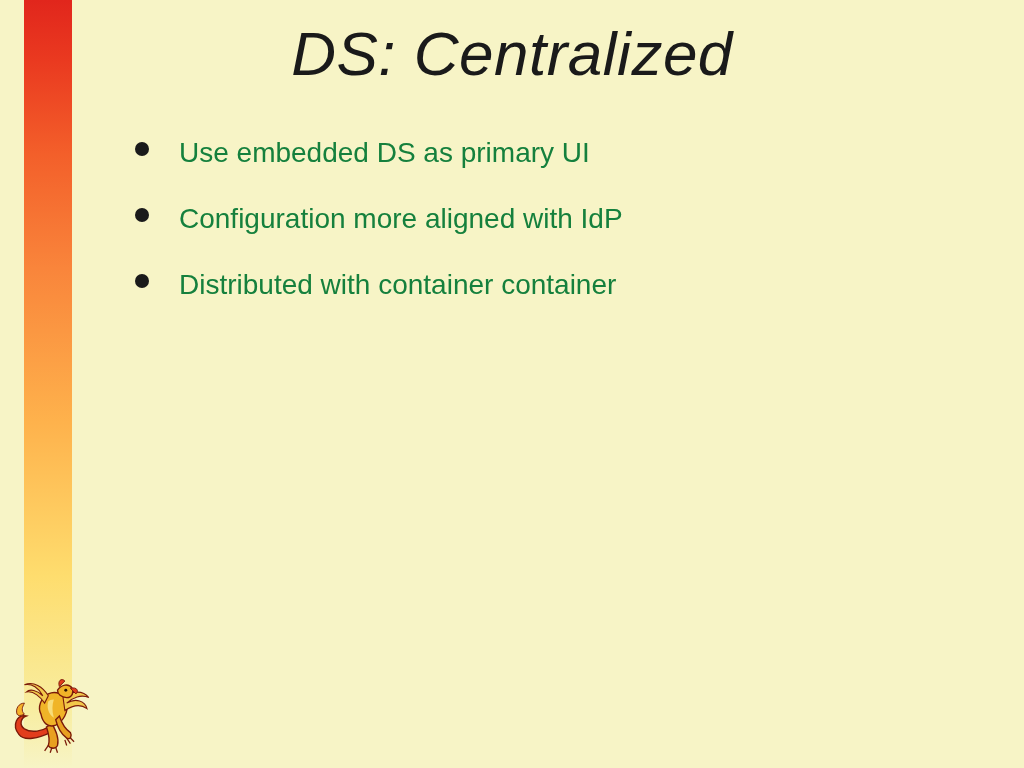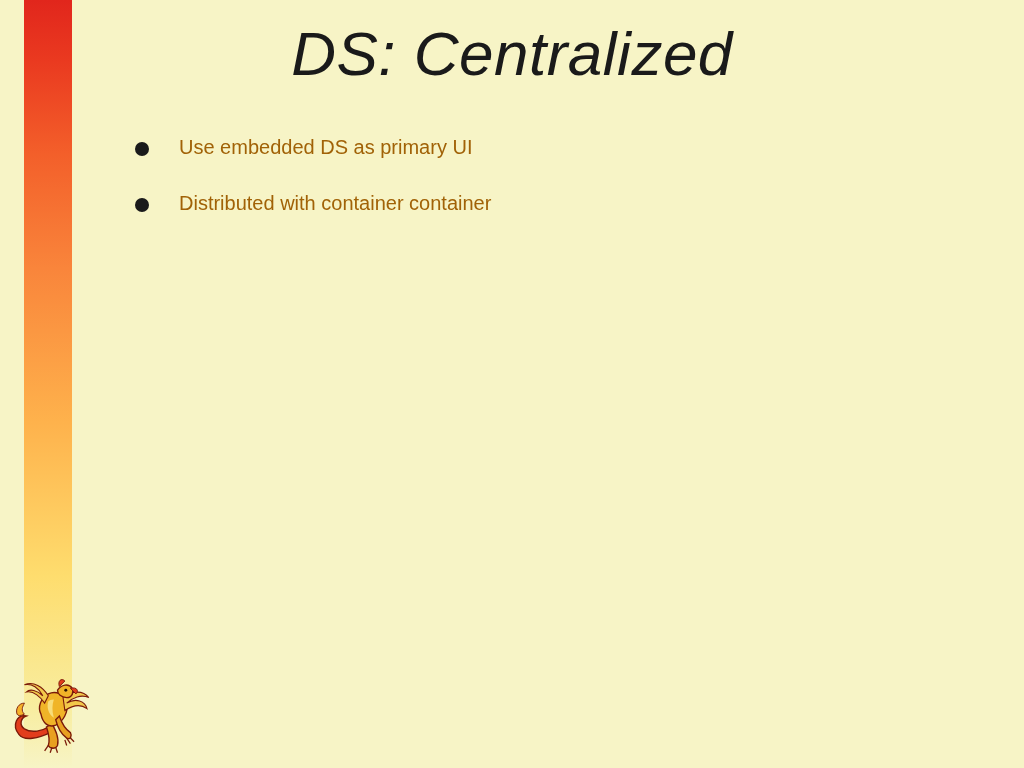--- a/index.html
+++ b/index.html
@@ -53,22 +53,22 @@
     .bullet-list {
       position: absolute;
       top: 135px;
       left: 135px;
       right: 60px;
       list-style: none;
     }
 
     .bullet-list li {
       position: relative;
-      font-size: 20px;
-      color: #a16207;
+      font-size: 28px;
+      color: #15803d;
       margin-bottom: 31px;
       padding-left: 44px;
       line-height: 1.25;
     }
 
     .bullet-list li::before {
       content: "";
       position: absolute;
       left: 0;
       top: 7px;
@@ -93,20 +93,21 @@
   </style>
 </head>
 <body>
 
 <div class="accent-bar"></div>
 
 <h1 class="slide-title">DS: Centralized</h1>
 
 <ul class="bullet-list">
   <li>Use embedded DS as primary UI</li>
+  <li>Configuration more aligned with IdP</li>
   <li>Distributed with container container</li>
 </ul>
 
 <div class="griffin-logo">
   <svg viewBox="0 0 100 100" xmlns="http://www.w3.org/2000/svg">
 
     <path d="M 48 68 C 36 74, 20 78, 14 70 C 6 60, 12 48, 22 50 C 16 52, 14 60, 20 64 C 28 69, 40 66, 46 62 Z" fill="#e23d1c" stroke="#7a1a0a" stroke-width="1.5"></path>
 
     <path d="M 12 48 C 10 42, 14 36, 20 36 C 18 40, 16 44, 20 48 C 16 50, 13 50, 12 48 Z" fill="#f6b22a" stroke="#7a1a0a" stroke-width="1"></path>
 

